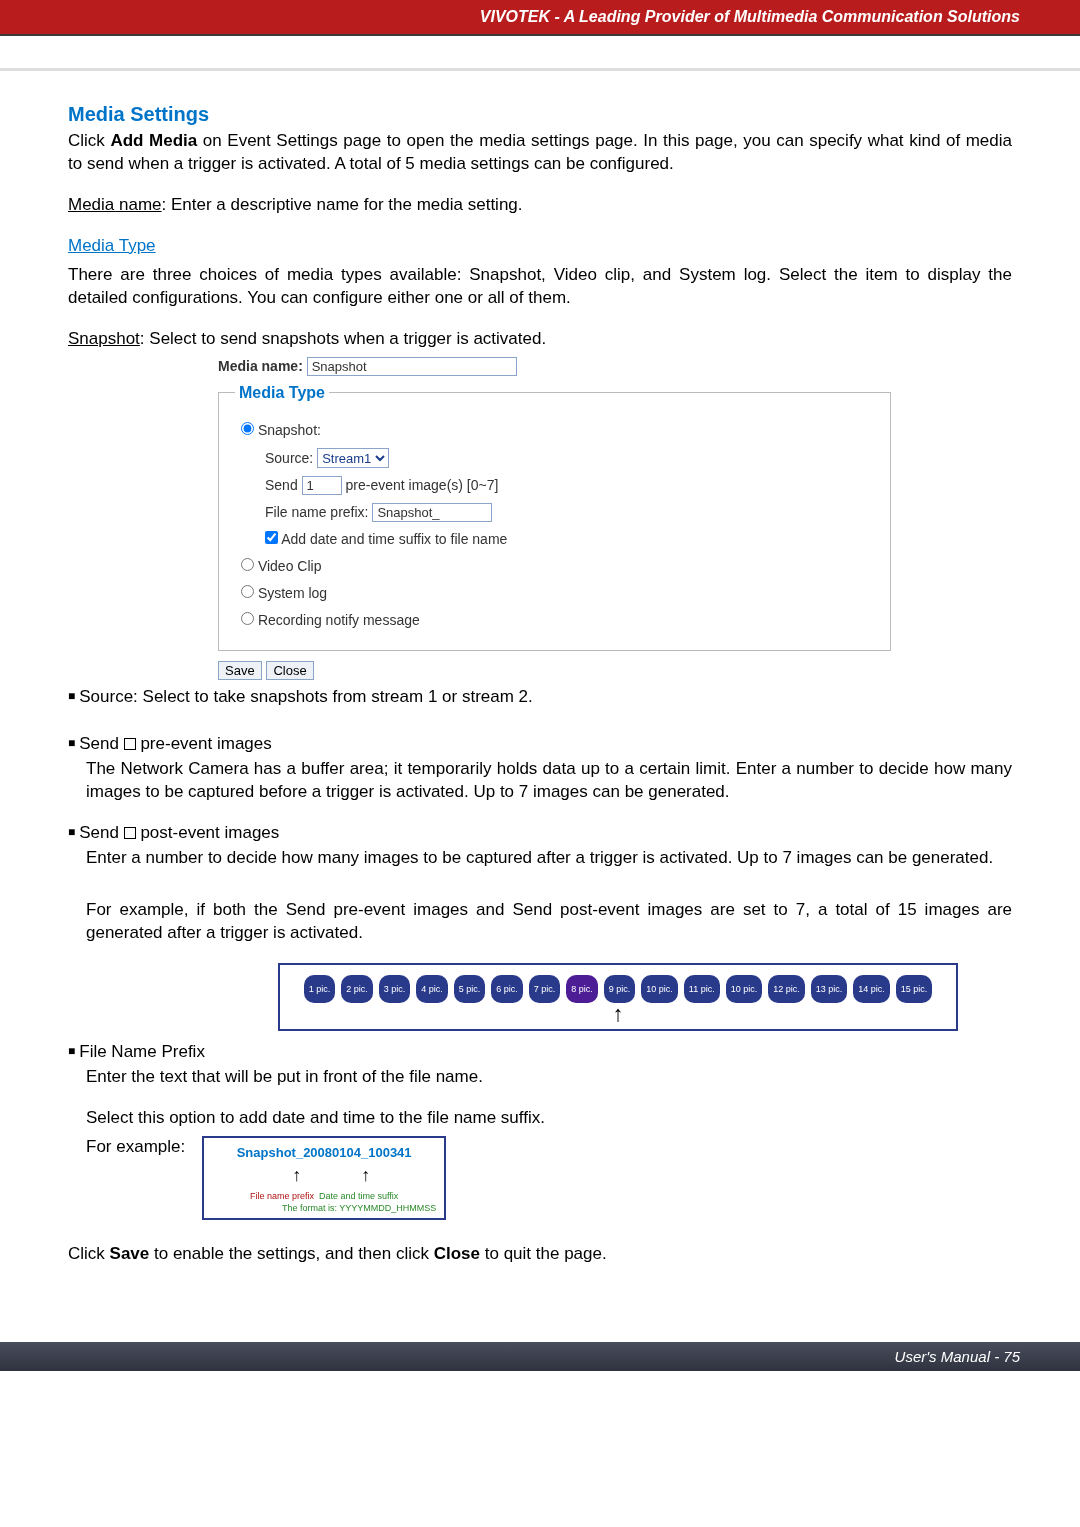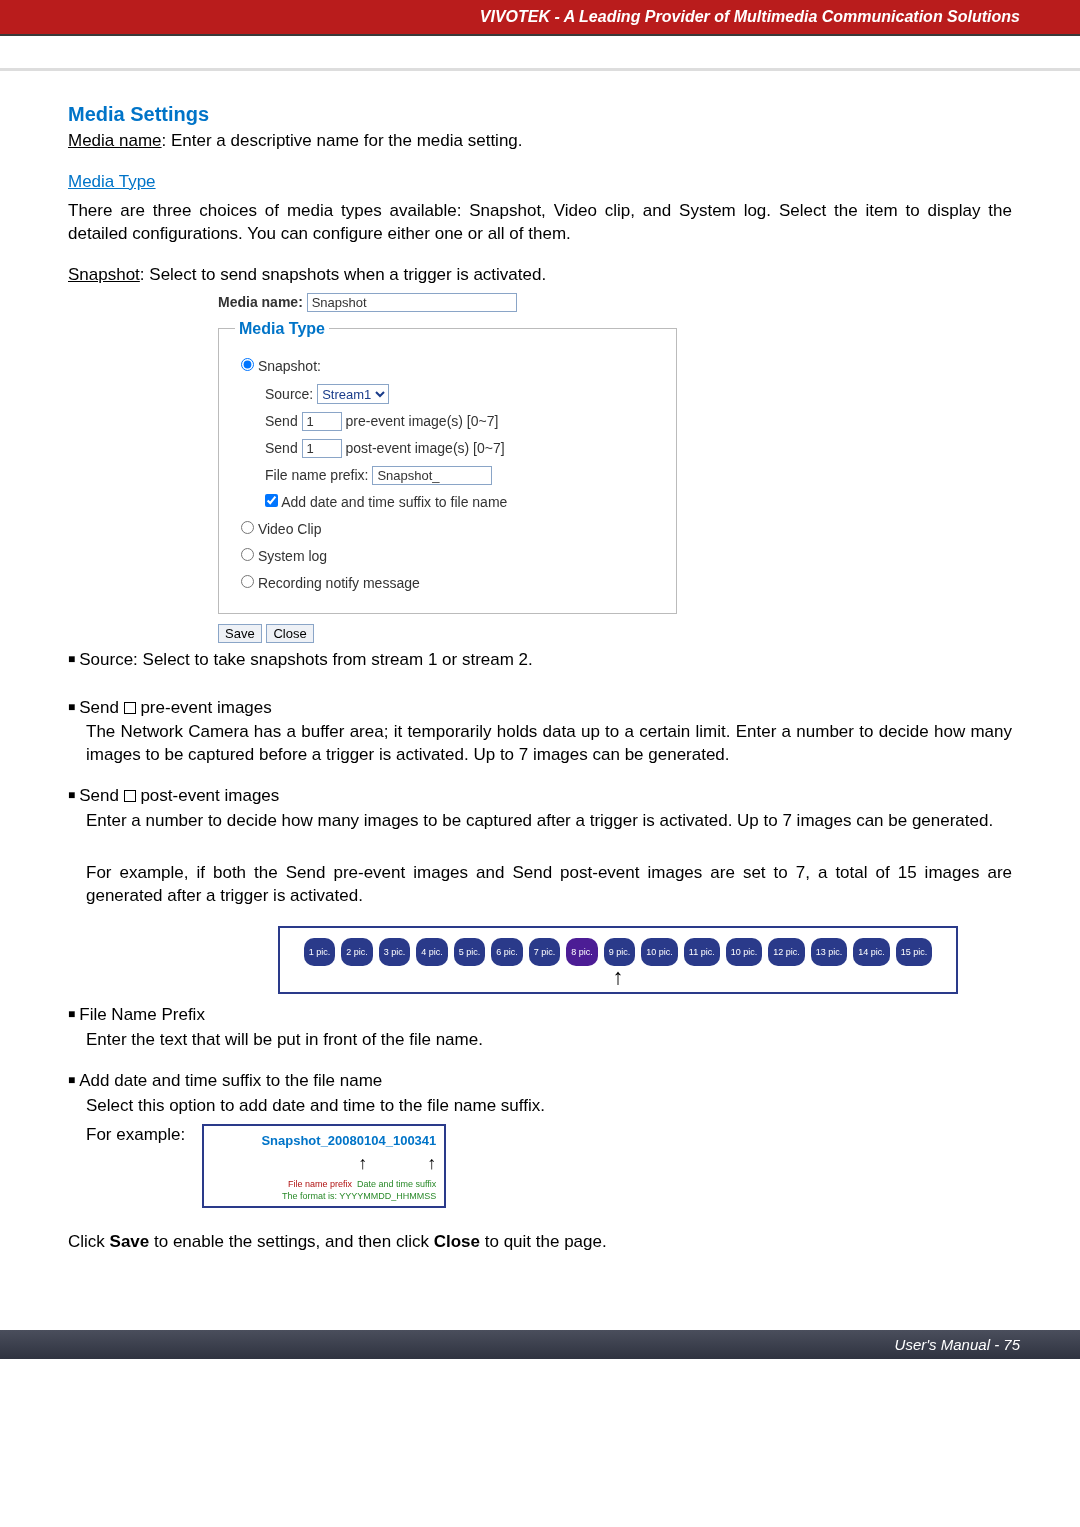--- a/index.html
+++ b/index.html
@@ -36,21 +36,21 @@
     font-size: 20px;
     margin-bottom: 2px;
   }
   .bold { font-weight: bold; }
   .ul-label { text-decoration: underline; }
   .blue-ul { color: #0074c8; text-decoration: underline; }
   .para { margin-bottom: 18px; text-align: justify; }
   .para-tight { margin-bottom: 6px; }
 
   .form-panel {
-    width: 459px;
+    width: 673px;
     margin: 6px 0 8px 150px;
     font-size: 14px;
     color: #333;
   }
   .media-name-row { margin-bottom: 6px; }
   .media-name-row label { font-weight: bold; }
   .txt-in {
     border: 1px solid #8aa5c7;
     padding: 1px 4px;
     height: 19px;
@@ -127,21 +127,21 @@
     font-size: 14px;
     color: #000;
   }
 
   .example-box {
     display: inline-block;
     border: 2px solid #2a3a8a;
     padding: 6px 8px 4px 8px;
     margin-left: 12px;
     vertical-align: top;
-    text-align: right;
+    text-align: center;
     font-size: 12px;
   }
   .example-fn {
     color: #0074c8;
     font-weight: bold;
     font-size: 13px;
   }
   .arrow-row {
     color: #000;
     font-size: 18px;
@@ -175,20 +175,23 @@
 <body>
 
 <div class="header-bar">
   <span>VIVOTEK - A Leading Provider of Multimedia Communication Solutions</span>
 </div>
 <div class="top-sep"></div>
 
 <div class="content">
 
   <div class="section-title">Media Settings</div>
+  <div class="para">
+    <span>Click </span><span class="bold">Add Media</span><span> on Event Settings page to open the media settings page. In this page, you can specify what kind of media to send when a trigger is activated. A total of 5 media settings can be configured.</span>
+  </div>
 
   <div class="para">
     <span class="ul-label">Media name</span><span>: Enter a descriptive name for the media setting.</span>
   </div>
 
   <div class="para-tight">
     <span class="blue-ul">Media Type</span>
   </div>
   <div class="para">There are three choices of media types available: Snapshot, Video clip, and System log. Select the item to display the detailed configurations. You can configure either one or all of them.</div>
 
@@ -213,25 +216,20 @@
         <div class="sub-row">
           <span>Source:</span>
           <select class="sel">
             <option>Stream1</option>
           </select>
         </div>
         <div class="sub-row">
           <span>Send</span>
           <input class="txt-in small-in" value="1" style="">
           <span>pre-event image(s) [0~7]</span>
-        </div>
-        <div class="sub-row">
-          <span>Send</span>
-          <input class="txt-in small-in" value="1" style="">
-          <span>post-event image(s) [0~7]</span>
         </div>
         <div class="sub-row">
           <span>File name prefix:</span>
           <input class="txt-in" style="width: 120px;" value="Snapshot_">
         </div>
         <div class="sub-row">
           <input type="checkbox" checked="" style="">
           <span>Add date and time suffix to file name</span>
         </div>
       </div>
@@ -293,23 +291,20 @@
         <span class="pill">15 pic.</span>
       </div>
     <div class="arrow-up">↑</div>
   </div>
 
   <div class="bullet-line">
     <span class="bullet-square">■</span><span>File Name Prefix</span>
   </div>
   <div class="para indent">Enter the text that will be put in front of the file name.</div>
 
-  <div class="bullet-line">
-    <span class="bullet-square">■</span><span>Add date and time suffix to the file name</span>
-  </div>
   <div class="indent para-tight">Select this option to add date and time to the file name suffix.</div>
   <div class="indent">
     <span>For example:</span>
     <div class="example-box">
       <div class="example-fn">Snapshot_20080104_100341</div>
       <div class="arrow-row">↑<span class="arrow-spacer"></span>↑</div>
       <div class="ex-labels">
         <span>File name prefix</span>&nbsp;&nbsp;<span class="dt">Date and time suffix</span>
       </div>
       <div class="format-line">The format is: YYYYMMDD_HHMMSS</div>

